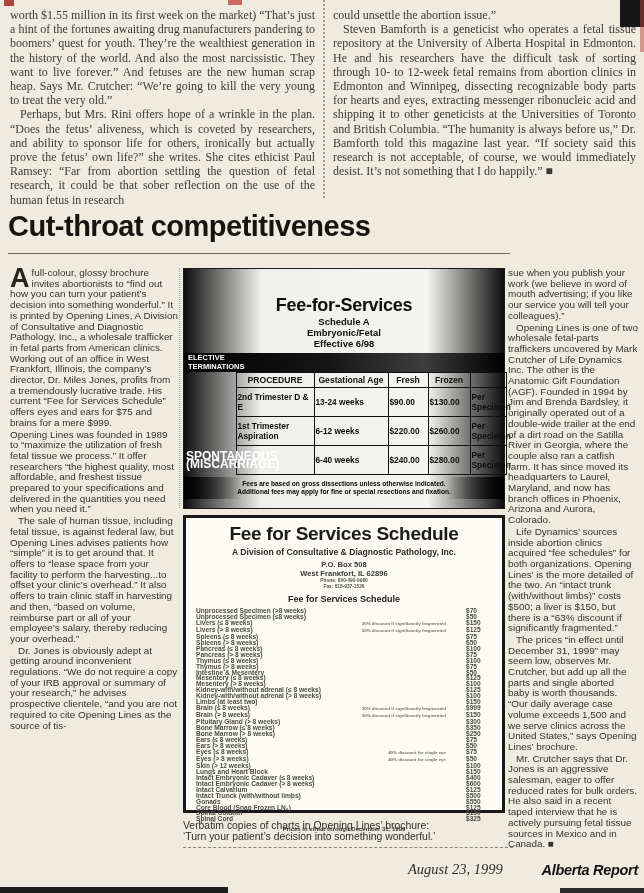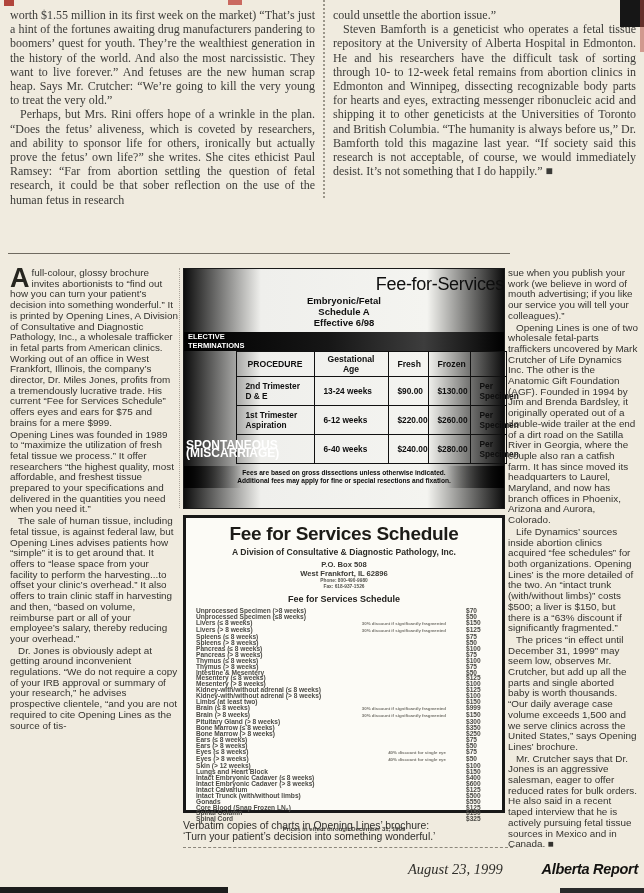--- a/index.html
+++ b/index.html
@@ -51,32 +51,32 @@
   .col-divider {
     position:absolute; left:179px; top:268px; height:240px; width:0;
     border-left:1px dotted #aaa49a;
   }
   
   .fee-box1 {
     position:absolute; left:183px; top:268px; width:322px; height:241px;
     background:linear-gradient(90deg,#0d0d0d 0%,#efefec 24%,#f4f4f0 76%,#0d0d0d 100%);
     border:1px solid #1a1a1a; padding-top:5px; color:#0e0e0e;
   }
-  .fb1-title { text-align:right; font-size:18px; font-weight:normal; letter-spacing:-0.3px; }
+  .fb1-title { text-align:center; font-size:18px; font-weight:bold; letter-spacing:-0.3px;margin-top:21px; }
   .fb1-sub   { text-align:center; font-size:9.5px; font-weight:bold; line-height:11px; }
   .fb1-band {
     margin-top:4px; padding:1px 4px; height:19px;
     background:linear-gradient(90deg,#000 0%,#161616 45%,#3d3d3d 75%,#000 100%);
     color:#fff; font-size:7.5px; font-weight:bold; line-height:8.5px; width:100%;
   }
   .fb1-band span { display:block; width:90px; }
   table.fb1 { border-collapse:collapse; width:320px; table-layout:fixed; }
   table.fb1 td, table.fb1 th {
     border:1px solid #111; font-size:8.3px; font-weight:bold;
-    padding:2px 9px; vertical-align:middle; text-align:left;
+    padding:2px 1px; vertical-align:middle; text-align:left;
   }
   table.fb1 col.c-label  { width:52px; }
   table.fb1 col.c-proc   { width:78px; }
   table.fb1 col.c-gest   { width:74px; }
   table.fb1 col.c-fresh  { width:40px; }
   table.fb1 col.c-frozen { width:42px; }
   table.fb1 col.c-unit   { width:36px; }
   table.fb1 .lab {
     border-left:none; border-top:none; border-bottom:none;
     color:#fff; font-size:12px; line-height:8.3px; padding:1px 2px;
@@ -101,21 +101,21 @@
   .fb2-listhead { text-align:center; font-size:9px; font-weight:bold; margin:5px 0 4px 0; color:#242320; }
   .fee-item { display:flex; align-items:baseline; line-height:5.95px; font-size:6.6px; font-weight:bold; color:#4c4b46; }
   .fee-item .name  { white-space:nowrap; }
   .fee-item .note  { flex:1; text-align:right; padding-right:20px; font-size:4.4px; color:#75736c; white-space:nowrap; overflow:hidden; }
   .fee-item .price { width:26px; text-align:left; flex:none; }
   .fb2-footer { text-align:center; font-size:6px; font-weight:bold; margin-top:4px; color:#3c3b36; }
   
   .caption { position:absolute; left:183px; top:820px; width:332px; font-size:10.4px; color:#302f2b; }
   .caption .l1 { font-weight:normal; }
   .caption-rule { margin-top:5px; border-top:1px dashed #8b867b; width:330px; }
-  .page-footer { position:absolute; left:408px; top:861px; width:230px; display:flex; justify-content:space-between; align-items:flex-start; }
+  .page-footer { position:absolute; left:408px; top:861px; width:230px; display:flex; justify-content:space-between; align-items:center; }
   .footer-date  { font-family:"Liberation Serif", serif; font-style:italic; font-size:14.5px; color:#2e2d29; }
   .footer-brand { font-weight:bold; font-style:italic; font-size:14.5px; color:#131210; letter-spacing:-0.3px; }
   
   .corner-black-tr { position:absolute; left:620px; top:0; width:24px; height:27px; background:#161616; }
   .red-mark-1 { position:absolute; left:4px;   top:0; width:10px; height:6px; background:#b1453c; }
   .red-mark-2 { position:absolute; left:228px; top:0; width:14px; height:5px; background:rgba(195,82,74,0.85); }
   .red-mark-3 { position:absolute; left:640px; top:0; width:4px;  height:52px; background:rgba(178,72,62,0.5); }
   .bottom-strip-l { position:absolute; left:0;   top:887px; width:228px; height:6px; background:#1d1d1d; }
   .bottom-strip-r { position:absolute; left:560px; top:888px; width:84px; height:5px; background:#2a2a2a; }
   .watermark {
@@ -142,37 +142,38 @@
 
   <p>worth $1.55 million in its first week on the market) “That’s just a hint of the fortunes awaiting drug manufacturers pandering to boomers’ quest for youth. They’re the wealthiest generation in the history of the world. And also the most narcissistic. They want to live forever.” And fetuses are the new human scrap heap. Says Mr. Crutcher: “We’re going to kill the very young to treat the very old.”</p>
       <p>Perhaps, but Mrs. Rini offers hope of a wrinkle in the plan. “Does the fetus’ aliveness, which is coveted by researchers, and ability to sponsor life for others, ironically but actually prove the fetus’ own life?” she writes. She cites ethicist Paul Ramsey: “Far from abortion settling the question of fetal research, it could be that sober reflection on the use of the human fetus in research</p>
     </div>
   <div id="top-right" class="top-col">
 
   <p>could unsettle the abortion issue.”</p>
       <p>Steven Bamforth is a geneticist who operates a fetal tissue repository at the University of Alberta Hospital in Edmonton. He and his researchers have the difficult task of sorting through 10- to 12-week fetal remains from abortion clinics in Edmonton and Winnipeg, dissecting recognizable body parts for hearts and eyes, extracting messenger ribonucleic acid and shipping it to other geneticists at the Universities of Toronto and British Columbia. “The humanity is always before us,” Dr. Bamforth told this magazine last year. “If society said this research is not acceptable, of course, we would immediately desist. It’s not something that I do happily.” ■</p>
     </div>
 
+  <div class="headline">Cut-throat competitiveness</div>
   <div class="headline-rule"></div>
 
   <div class="col-divider"></div>
   <div id="art-left" class="art-col">
     <p><span class="dropcap">A</span><span>full-colour, glossy brochure invites abortionists to “find out how you can turn your patient’s decision into something wonderful.” It is printed by Opening Lines, A Division of Consultative and Diagnostic Pathology, Inc., a wholesale trafficker in fetal parts from American clinics. Working out of an office in West Frankfort, Illinois, the company’s director, Dr. Miles Jones, profits from a tremendously lucrative trade. His current “Fee for Services Schedule” offers eyes and ears for $75 and brains for a mere $999.</span></p>
     <div>
 
     <p>Opening Lines was founded in 1989 to “maximize the utilization of fresh fetal tissue we process.” It offer researchers “the highest quality, most affordable, and freshest tissue prepared to your specifications and delivered in the quantities you need when you need it.”</p>
         <p>The sale of human tissue, including fetal tissue, is against federal law, but Opening Lines advises patients how “simple” it is to get around that. It offers to “lease space from your facility to perform the harvesting...to offset your clinic’s overhead.” It also offers to train clinic staff in harvesting and then, “based on volume, reimburse part or all of your employee’s salary, thereby reducing your overhead.”</p>
         <p>Dr. Jones is obviously adept at getting around inconvenient regulations. “We do not require a copy of your IRB approval or summary of your research,” he advises prospective clientele, “and you are not required to cite Opening Lines as the source of tis-</p>
       </div>
   </div>
 
   <div class="fee-box1">
     <div class="fb1-title">Fee-for-Services</div>
+    <div class="fb1-sub">Schedule A</div>
     <div class="fb1-sub">Embryonic/Fetal</div>
-    <div class="fb1-sub">Schedule A</div>
     <div class="fb1-sub">Effective 6/98</div>
     <div class="fb1-band">
         <span>ELECTIVE TERMINATIONS</span>
       </div>
     <table class="fb1">
       <colgroup>
         <col class="c-label">
           <col class="c-proc">
           <col class="c-gest">
           <col class="c-fresh">

